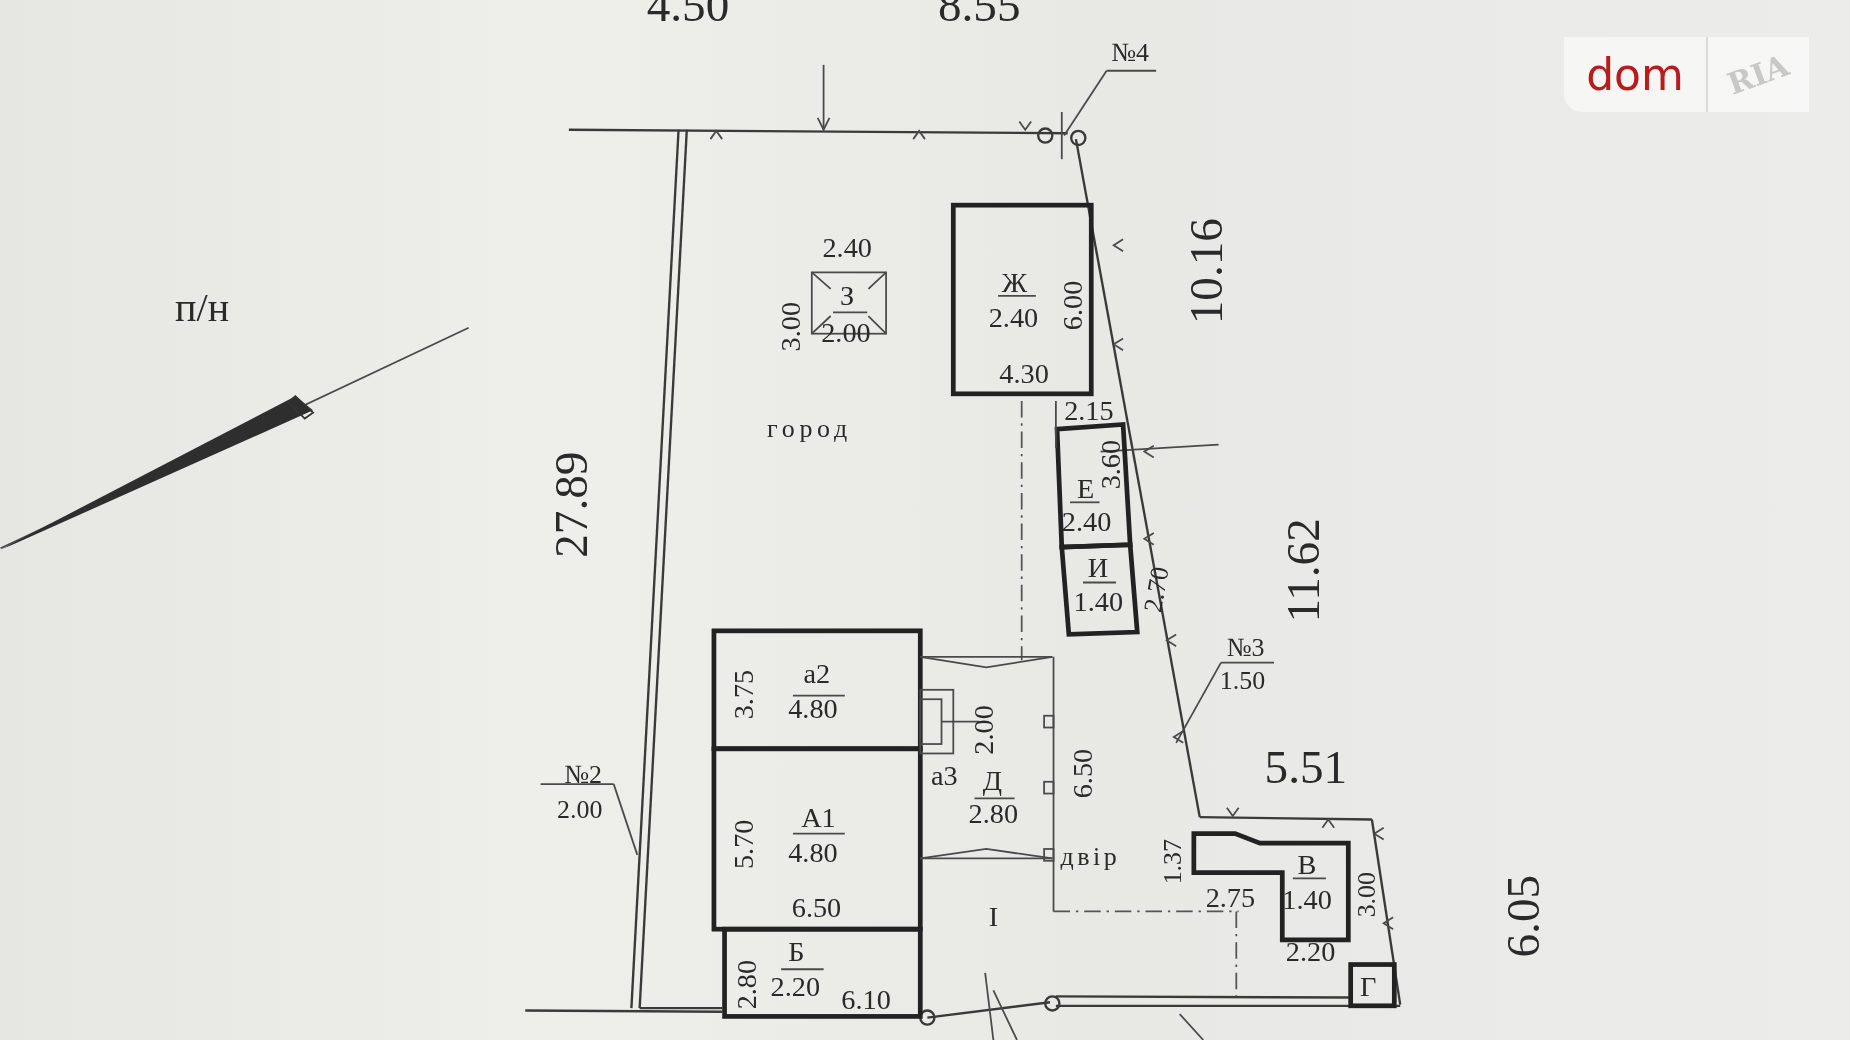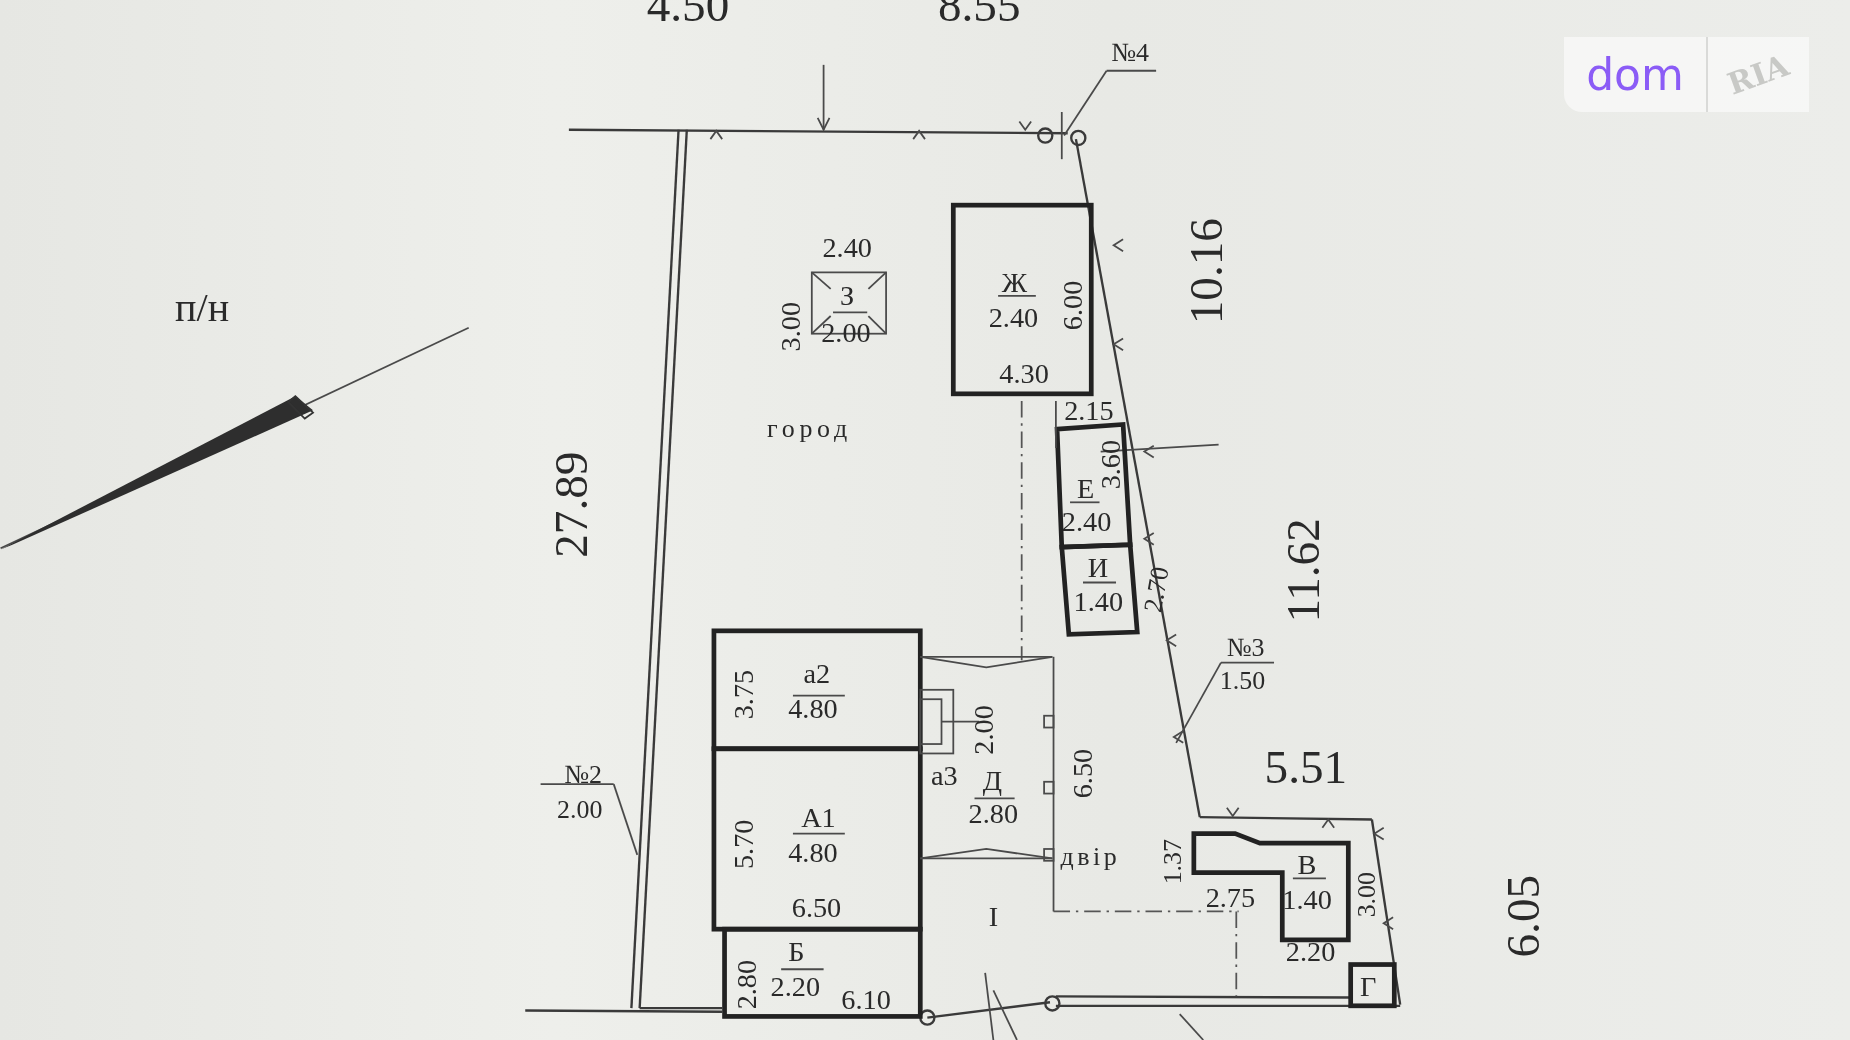--- a/index.html
+++ b/index.html
@@ -7,21 +7,21 @@
   .paper{position:absolute;left:0;top:0;width:1850px;height:1040px;
     background:linear-gradient(90deg,#e6e7e3 0%,#eeefeb 30%,#e8e9e5 60%,#ecedea 100%);}
   svg{position:absolute;left:0;top:0;}
   .t{font-family:"Liberation Serif","DejaVu Serif",serif;fill:#2a2a2a;}
   .ln{stroke:#3a3a3a;fill:none;stroke-width:2;}
   .thin{stroke:#4a4a4a;fill:none;stroke-width:1.5;}
   .bld{stroke:#222;fill:none;stroke-width:4;}
   .dash{stroke:#555;fill:none;stroke-width:1.5;stroke-dasharray:14 5 2 5;}
   .logo{position:absolute;left:1564px;top:37px;width:245px;height:75px;display:flex;}
   .logo .dom{width:142px;height:75px;background:rgba(255,255,255,0.55);border-radius:0 0 0 18px;
-    font-family:"DejaVu Sans",sans-serif;font-size:44px;color:#8b5cf6;display:flex;align-items:center;justify-content:center;}
+    font-family:"DejaVu Sans",sans-serif;font-size:44px;color:#b91c1c;display:flex;align-items:center;justify-content:center;}
   .logo .sep{width:2px;background:rgba(200,200,200,0.5);}
   .logo .ria{width:101px;height:75px;background:rgba(255,255,255,0.55);font-family:"DejaVu Serif",serif;
     font-weight:bold;font-size:30px;color:#c8c9c6;display:flex;align-items:center;justify-content:center;transform-origin:center;}
   .logo .ria span{display:inline-block;transform:rotate(-20deg);}
 </style>
 </head>
 <body>
 
 <div class="paper"></div>
 

